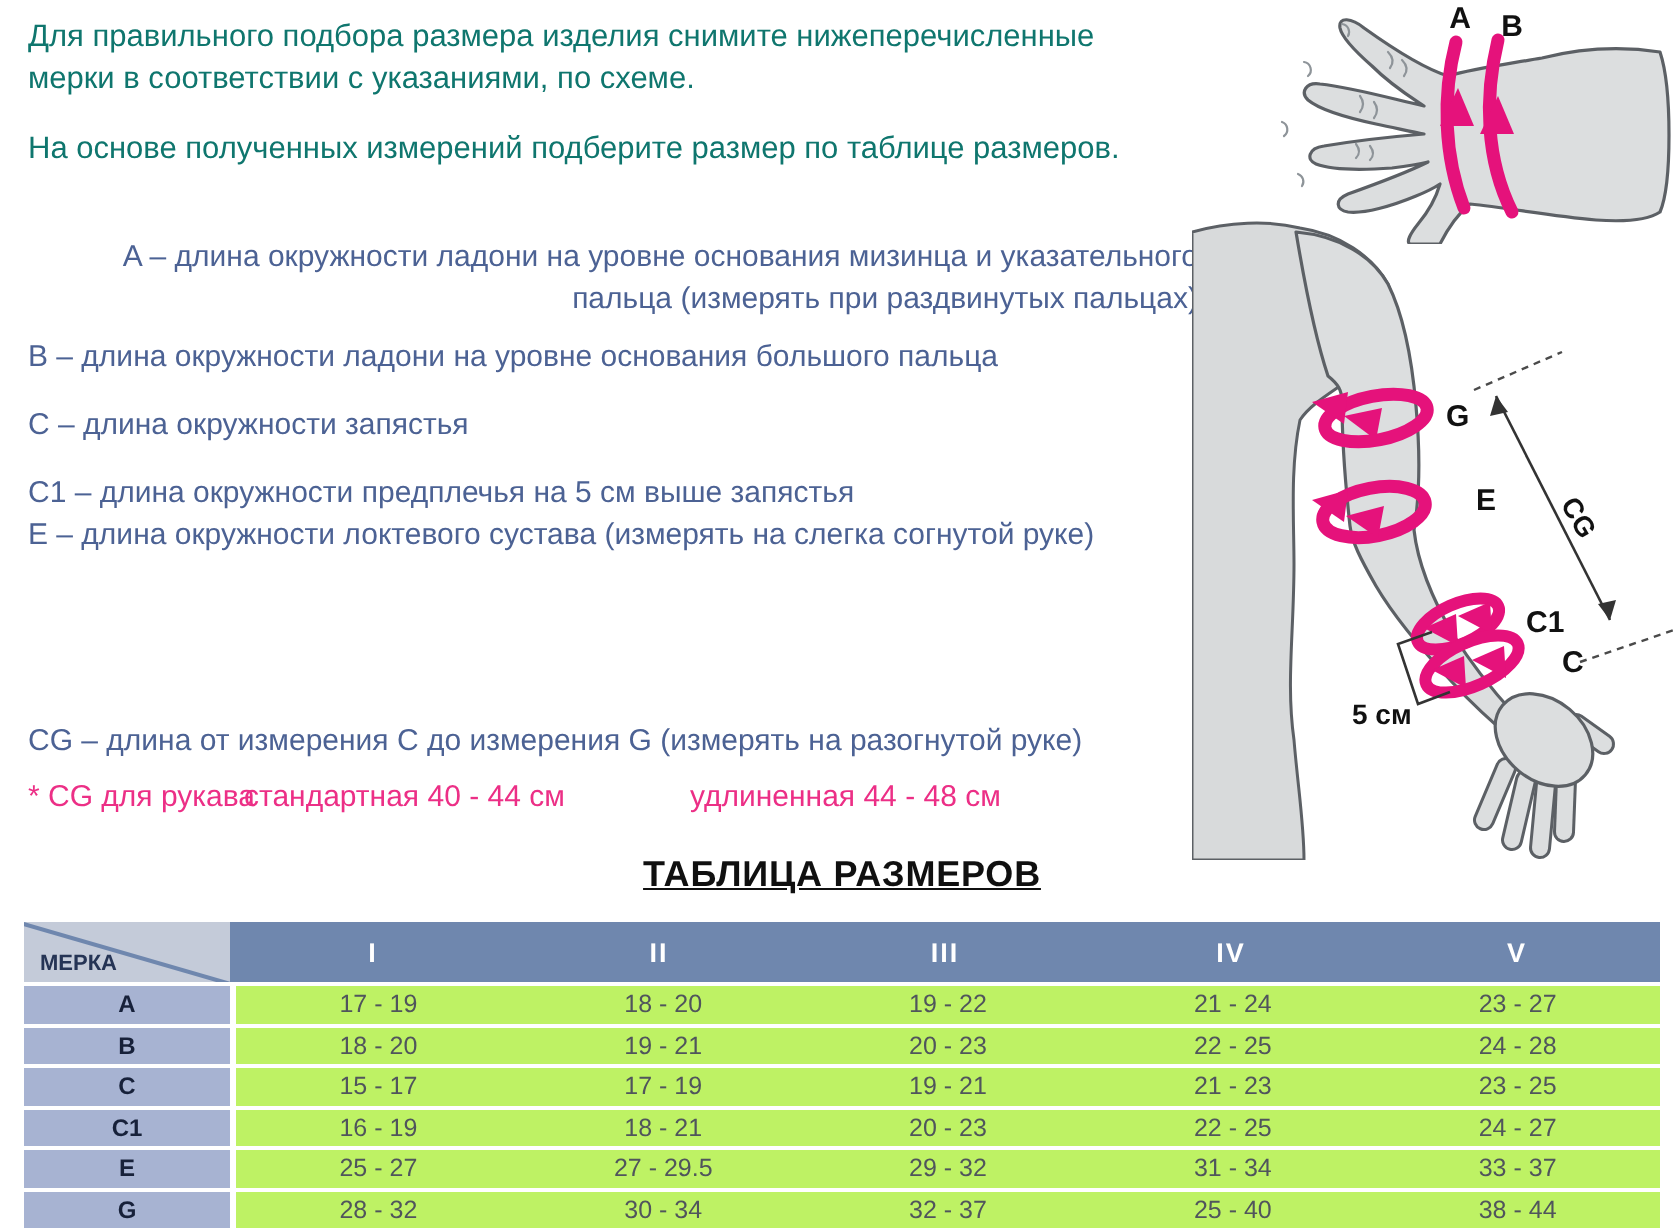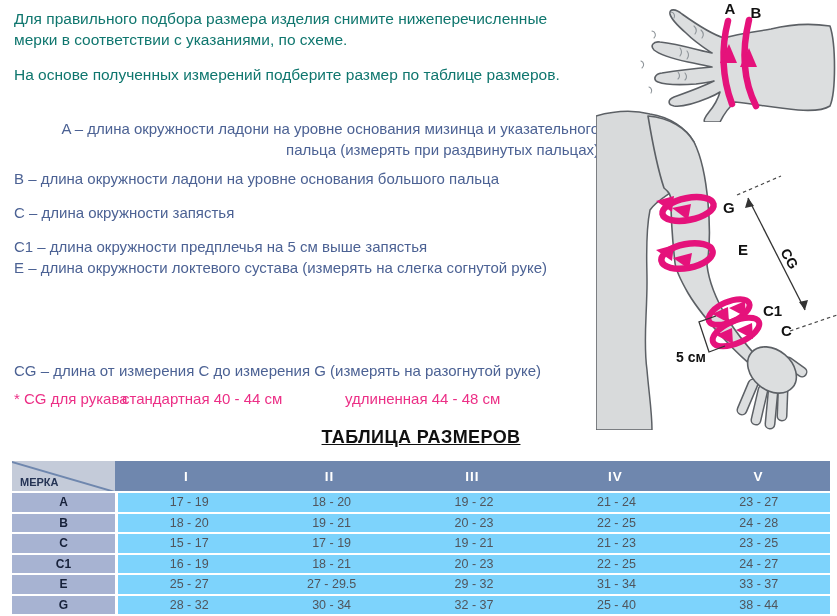--- a/index.html
+++ b/index.html
@@ -18,21 +18,21 @@
   .corner .diag{position:absolute;left:0;top:0;width:110px;height:2.4px;background:#6f87ae;
                 transform:rotate(16.2deg);transform-origin:0 0;}
   .corner .c-top{position:absolute;top:2px;right:9px;font-size:10px;font-weight:normal;color:#253455;margin-top:29px;}
   .corner .c-bot{position:absolute;bottom:3px;left:8px;font-size:11px;font-weight:bold;color:#253455;}
   .hcell{flex:1;background:#6f87ae;color:#ffffff;font-size:13.5px;font-weight:bold;
          display:flex;align-items:center;justify-content:center;letter-spacing:1px;}
   .trow{display:flex;height:18.5px;margin-top:2px;}
   .trow:first-of-type{margin-top:3px;}
   .lcell{width:103px;flex:none;background:#a7b3d2;color:#17213a;font-size:12px;font-weight:bold;
          display:flex;align-items:center;justify-content:center;margin-right:3px;}
-  .dcells{flex:1;display:flex;background:#7dd3fc;}
+  .dcells{flex:1;display:flex;background:#bef264;}
   .dcell{flex:1;display:flex;align-items:center;justify-content:center;
          font-size:12.5px;color:#50555c;}
   
   .limb{fill:#dcdedf;stroke:#5c6065;stroke-width:1.6;stroke-linejoin:round;}
   .torso{fill:#d8dadb;stroke:#5c6065;stroke-width:1.5;}
   .crease{fill:none;stroke:#8e9499;stroke-width:1.1;stroke-linecap:round;}
   .band{fill:none;stroke:#e5127b;stroke-width:6.5;stroke-linecap:round;}
   .bandthin{fill:none;stroke:#e5127b;stroke-width:6;stroke-linecap:round;}
   .ah{fill:#e5127b;}
   .fout{stroke:#5c6065;stroke-width:11;stroke-linecap:round;}

